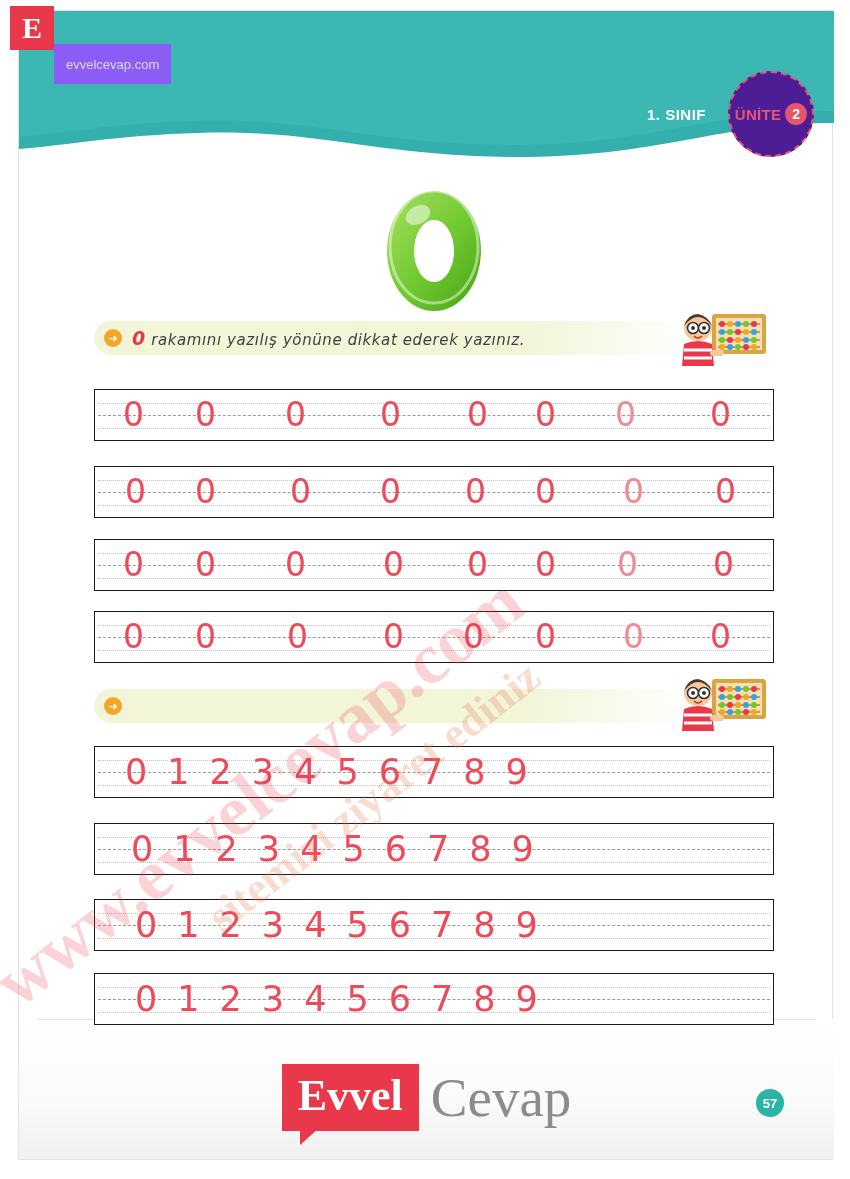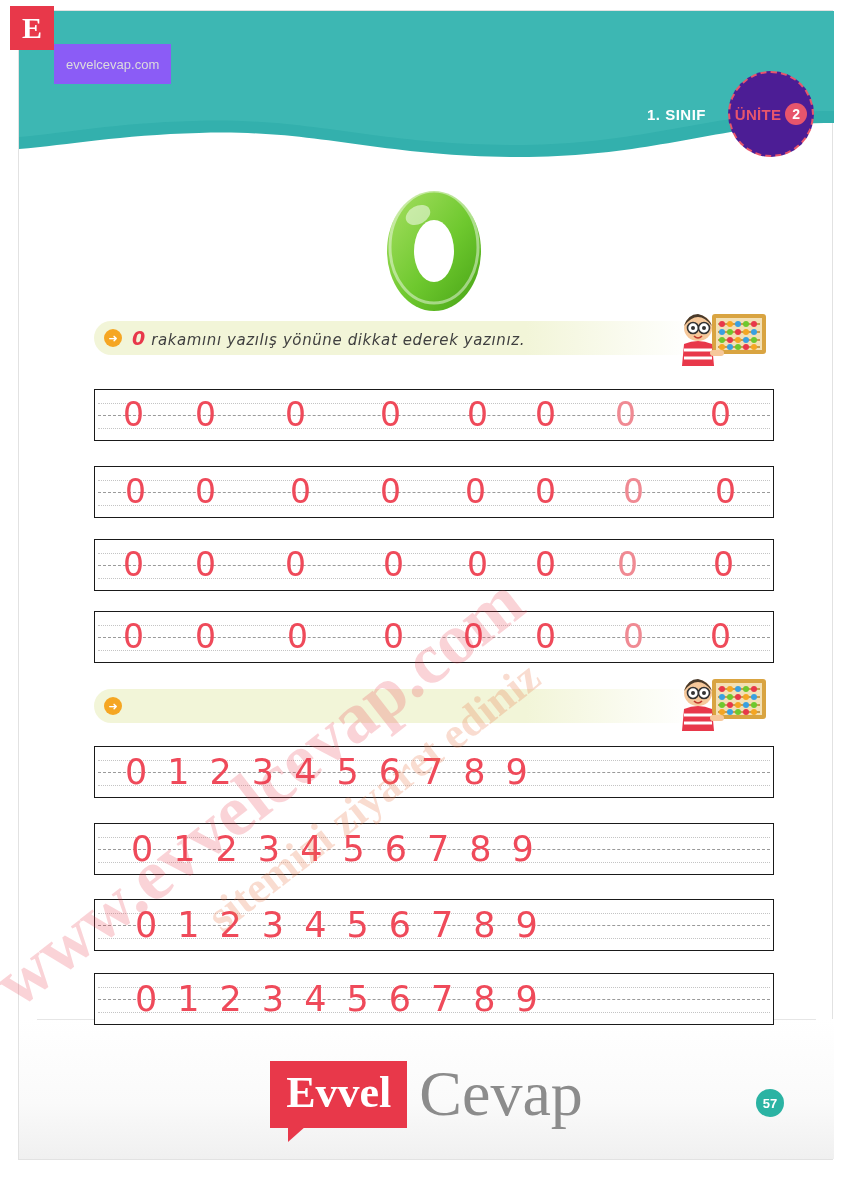--- a/index.html
+++ b/index.html
@@ -238,21 +238,21 @@
   .brand-evvel:after {
     content:"";
     position:absolute;
     left: 18px; bottom: -14px;
     border-left: 0 solid transparent;
     border-right: 18px solid transparent;
     border-top: 16px solid #e8384a;
   }
   .brand-cevap {
     color: #8c8c8c;
-    font-size: 64px;
+    font-size: 55px;
     font-family: "Liberation Serif", serif;
     margin-left: 8px;
   }
   .page-num {
     position: absolute;
     right: 48px; bottom: 42px;
     width: 28px; height: 28px;
     border-radius: 50%;
     background: #2bb3a3;
     color: #fff;

